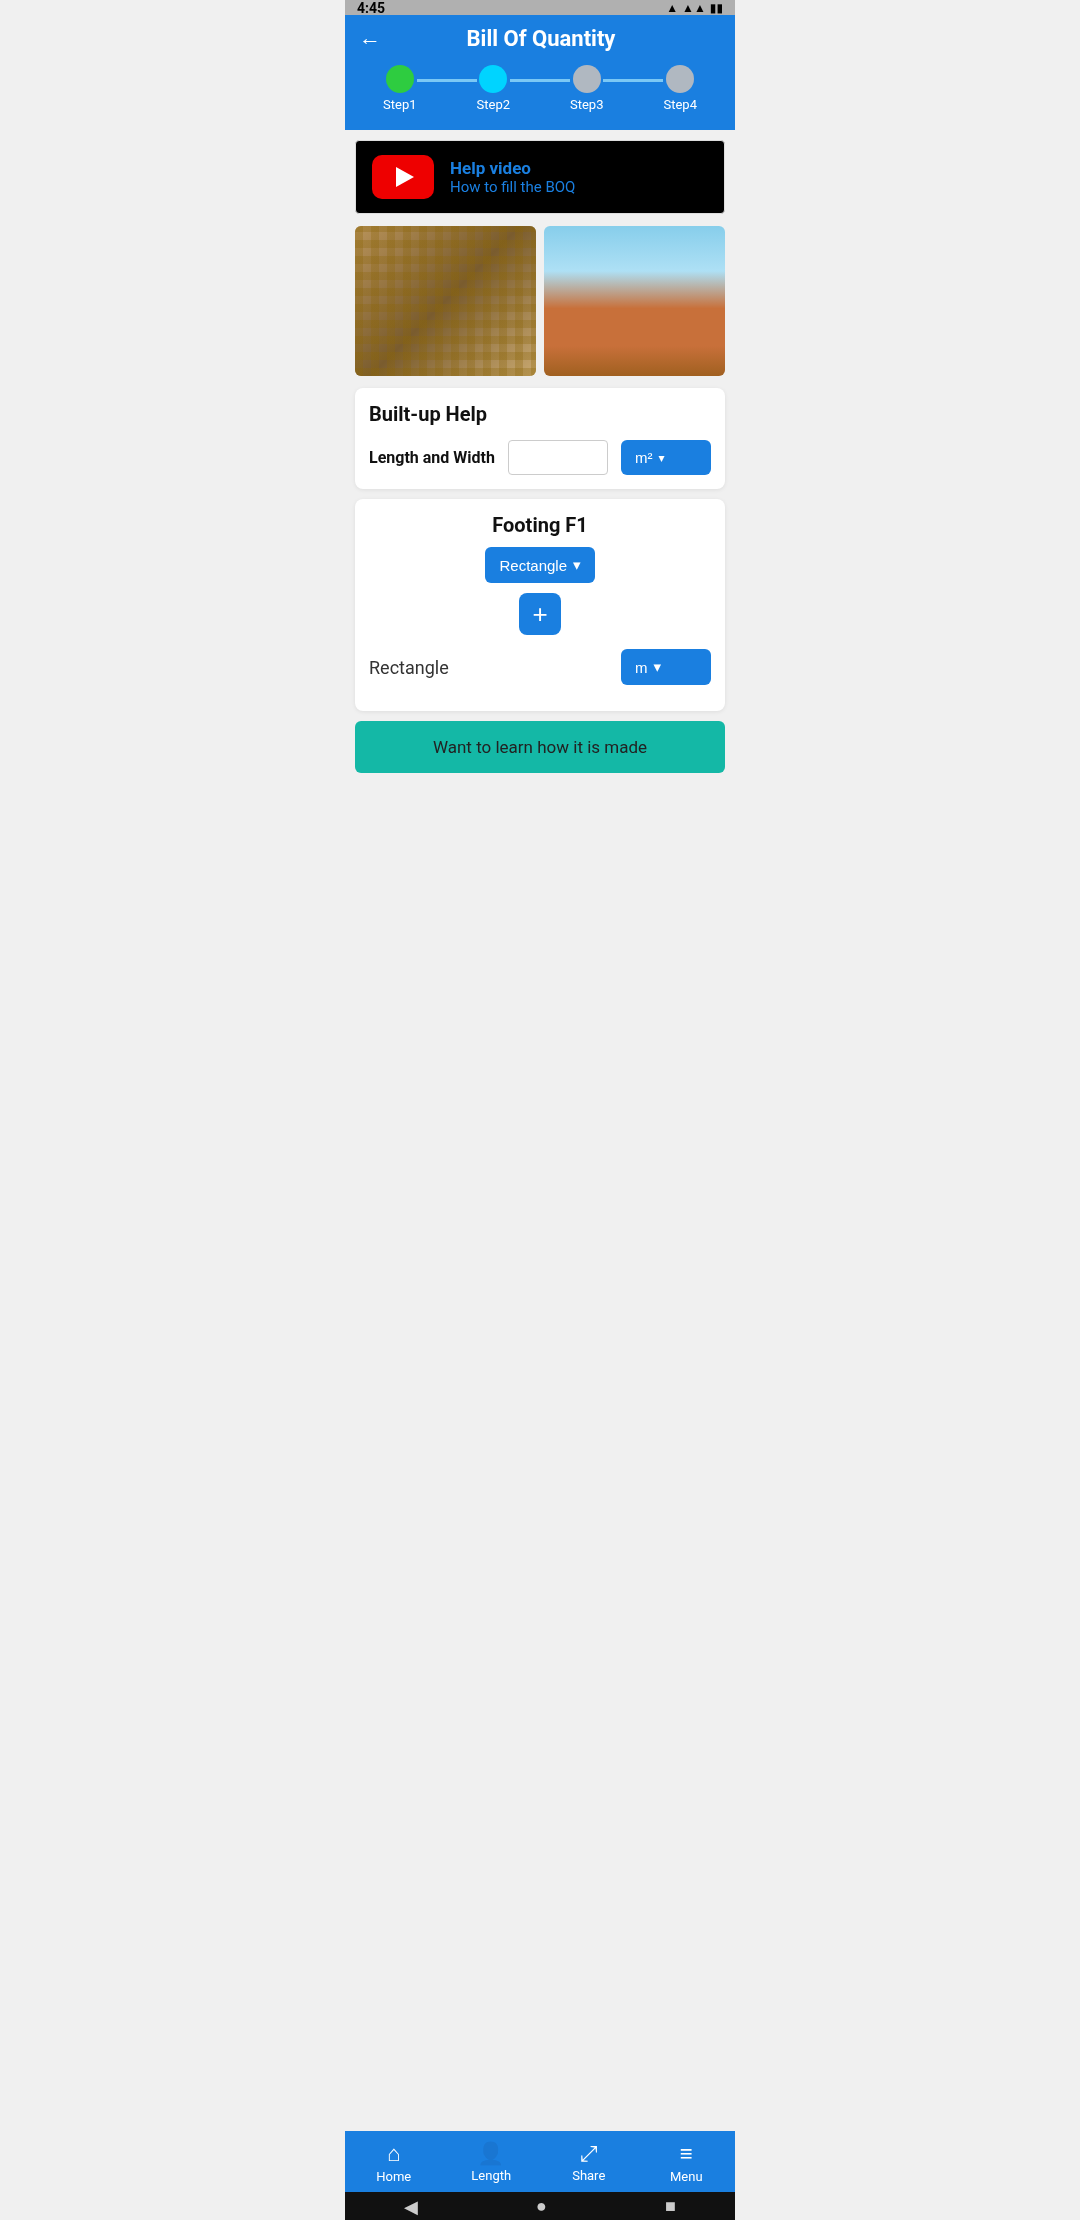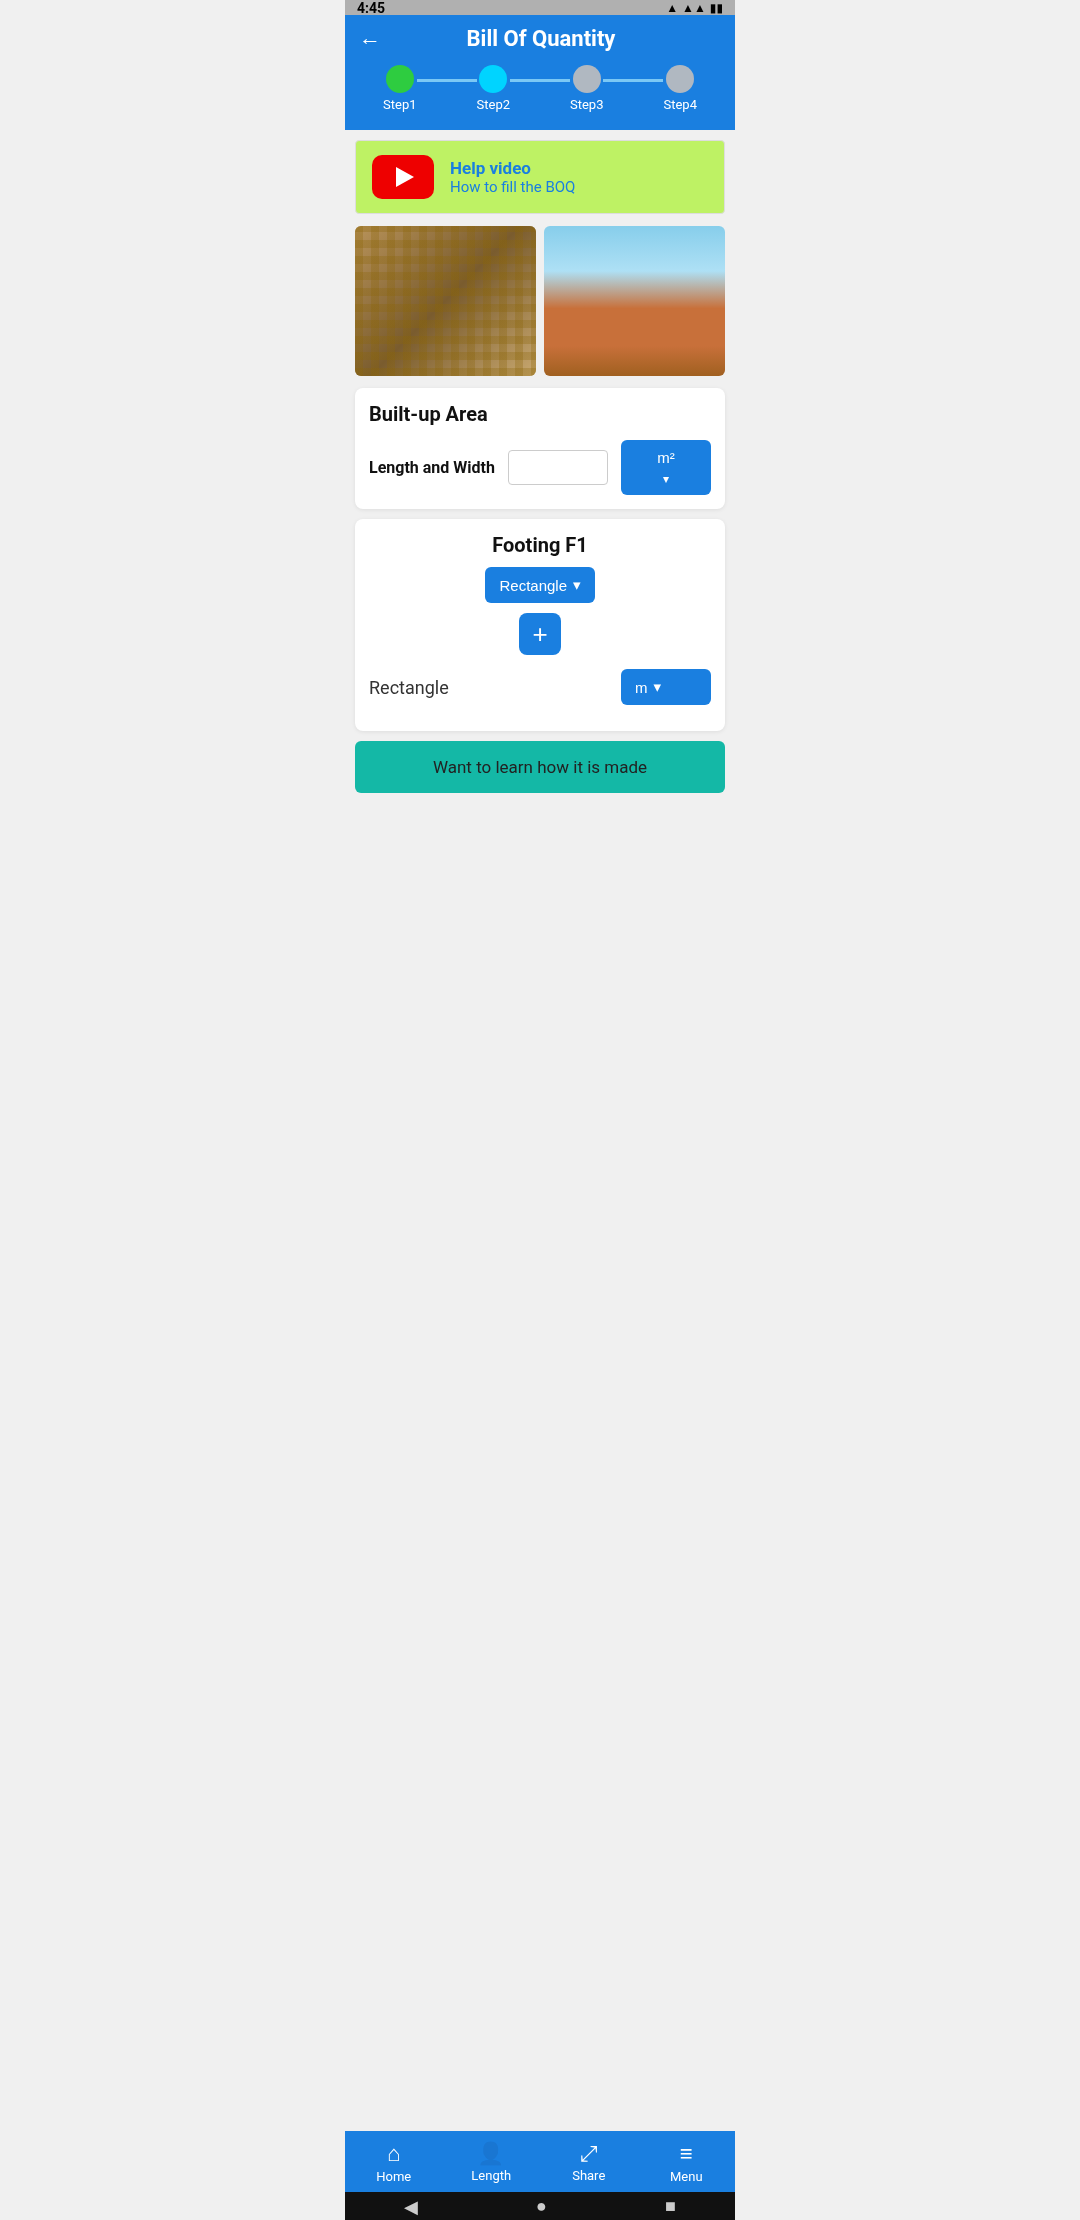--- a/index.html
+++ b/index.html
@@ -100,21 +100,21 @@
       margin-bottom: 16px;
     }
     .step-label {
       color: white;
       font-size: 13px;
       margin-top: 4px;
     }
 
     
     .help-video-card {
-      background: #bef264;
+      background: #000000;
       border: 1px solid #ddd;
       margin: 10px 10px 0;
       padding: 14px 16px;
       display: flex;
       align-items: center;
       gap: 16px;
       border-radius: 4px;
     }
     .yt-icon {
       background: #e00;
@@ -223,21 +223,20 @@
       color: white;
       border: none;
       border-radius: 6px;
       padding: 9px 14px;
       font-size: 15px;
       cursor: pointer;
       display: flex;
       align-items: center;
       gap: 6px;
       min-width: 90px;
-      flex-direction: column;
     }
     .dropdown-arrow {
       font-size: 12px;
     }
 
     
     .footing-card {
       background: white;
       margin: 10px 10px 0;
       border-radius: 8px;
@@ -440,21 +439,21 @@
 <div class="images-section">
   <div class="img-placeholder img-left">
     <div class="building-left"></div>
   </div>
   <div class="img-placeholder img-right">
     <div class="building-right"></div>
   </div>
 </div>
 
 <div class="section-card">
-  <div class="section-title">Built-up Area</div>
+  <div class="section-title">Built-up Help</div>
   <div class="field-row">
     <span class="field-label">Length and Width</span>
     <input class="field-input" type="text" placeholder="" style="">
     <button class="unit-dropdown">
       <span>m²</span>
       <span class="dropdown-arrow">▾</span>
     </button>
   </div>
 </div>
 

